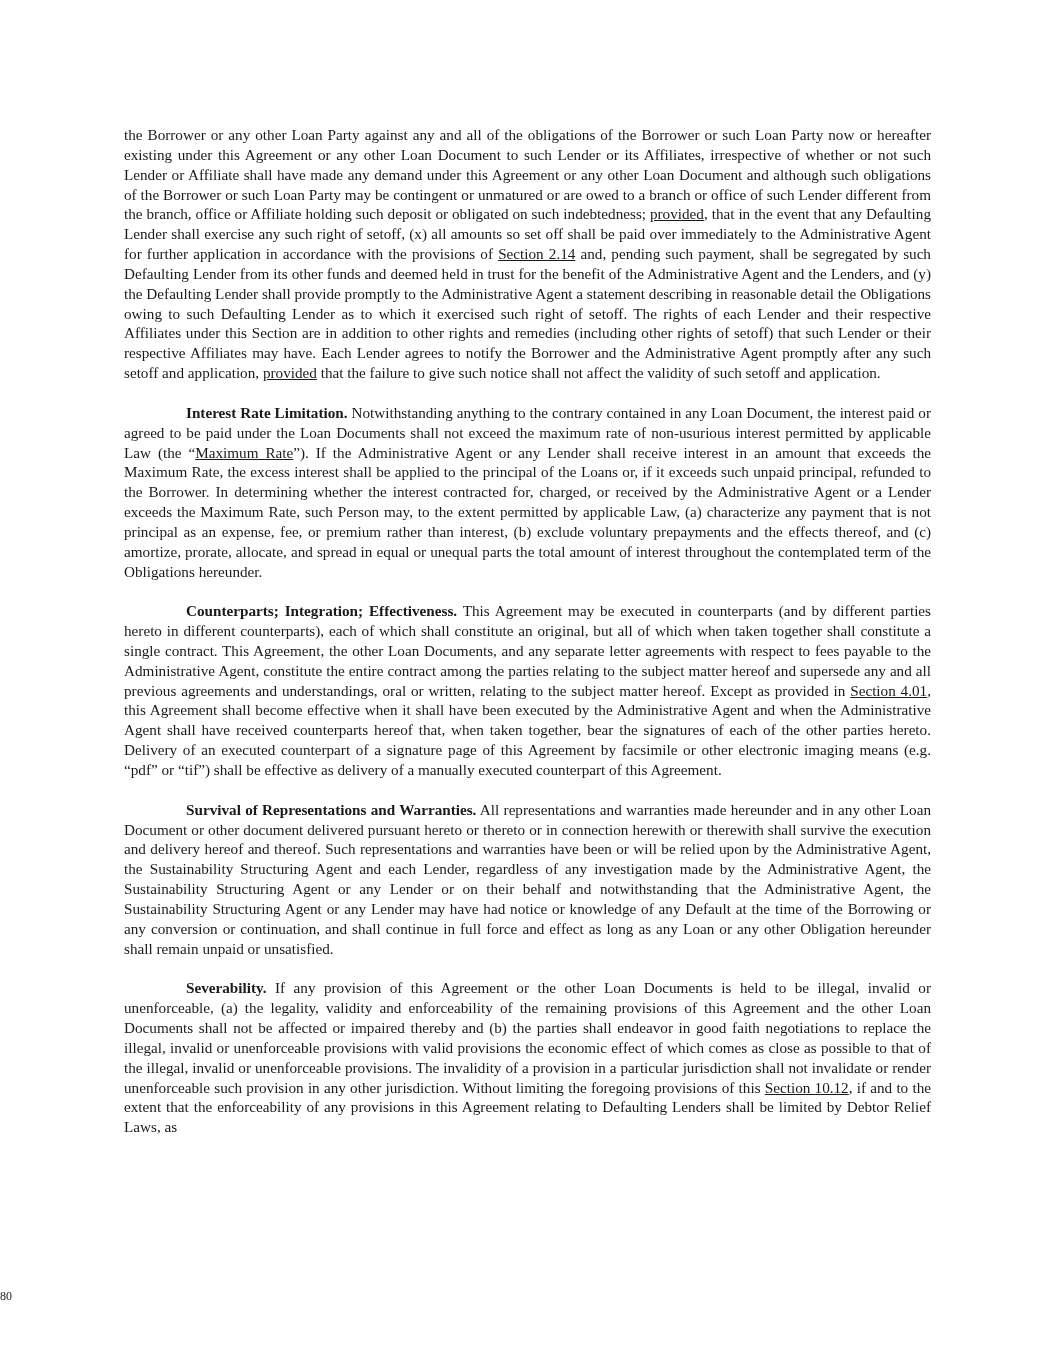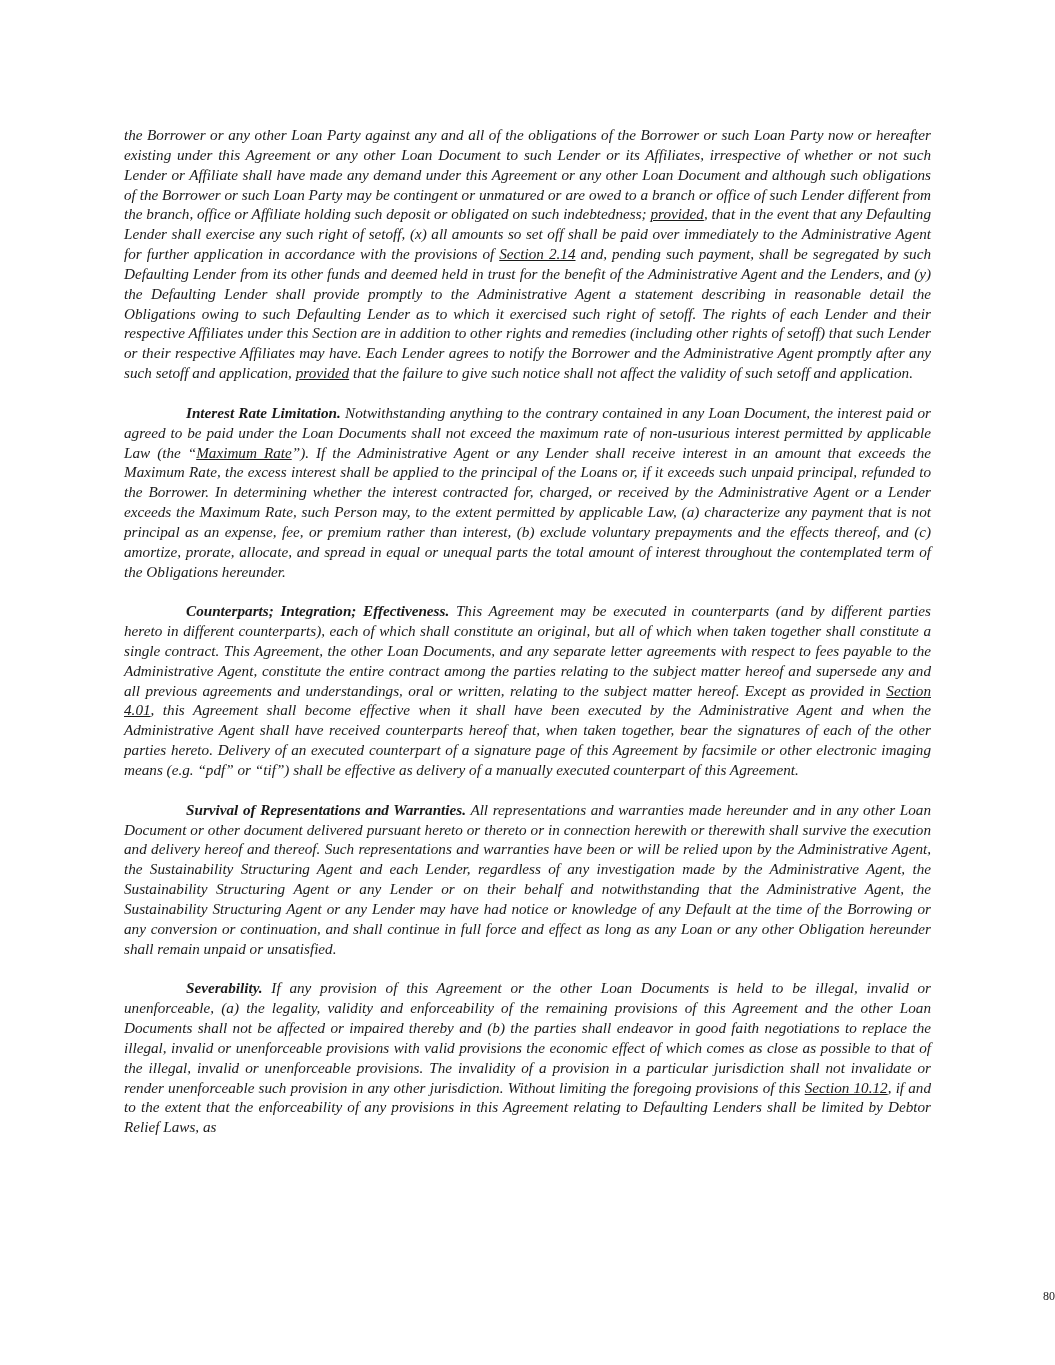--- a/index.html
+++ b/index.html
@@ -2,26 +2,26 @@
 <html><head>
 <meta charset="utf-8">
 <style>
   html, body { margin: 0; padding: 0; background: #ffffff; }
   body { width: 1055px; height: 1365px; position: relative; overflow: hidden; }
   .page {
     position: absolute; left: 124px; top: 125px; width: 807px;
     font-family: "Liberation Serif", serif; font-size: 15.2px; line-height: 19.85px;
     color: #1a1a1a; text-align: justify;
   }
-  .para { margin: 0 0 19.85px 0; font-style: italic; }
+  .para { margin: 0 0 19.85px 0; }
   .para.indent { text-indent: 62px; }
   .heading { font-weight: bold; }
   .u { text-decoration: underline; }
   .page-number {
-    position: absolute; left: 0; width: 1055px; top: 1289px; text-align: right;
+    position: absolute; left: 0; width: 1055px; top: 1289px; text-align: left;
     font-family: "Liberation Serif", serif; font-size: 12px; color: #1a1a1a;
   }
 </style>
 </head>
 <body>
 
 <div class="page">
   <p class="para">
     <span>the Borrower or any other Loan Party against any and all of the obligations of the Borrower or such Loan Party now or hereafter existing under this Agreement or any other Loan Document to such Lender or its Affiliates, irrespective of whether or not such Lender or Affiliate shall have made any demand under this Agreement or any other Loan Document and although such obligations of the Borrower or such Loan Party may be contingent or unmatured or are owed to a branch or office of such Lender different from the branch, office or Affiliate holding such deposit or obligated on such indebtedness; </span><span class="u">provided</span><span>, that in the event that any Defaulting Lender shall exercise any such right of setoff, (x) all amounts so set off shall be paid over immediately to the Administrative Agent for further application in accordance with the provisions of </span><span class="u">Section 2.14</span><span> and, pending such payment, shall be segregated by such Defaulting Lender from its other funds and deemed held in trust for the benefit of the Administrative Agent and the Lenders, and (y) the Defaulting Lender shall provide promptly to the Administrative Agent a statement describing in reasonable detail the Obligations owing to such Defaulting Lender as to which it exercised such right of setoff.  The rights of each Lender and their respective Affiliates under this Section are in addition to other rights and remedies (including other rights of setoff) that such Lender or their respective Affiliates may have.  Each Lender agrees to notify the Borrower and the Administrative Agent promptly after any such setoff and application, </span><span class="u">provided</span><span> that the failure to give such notice shall not affect the validity of such setoff and application.</span>
   </p>

